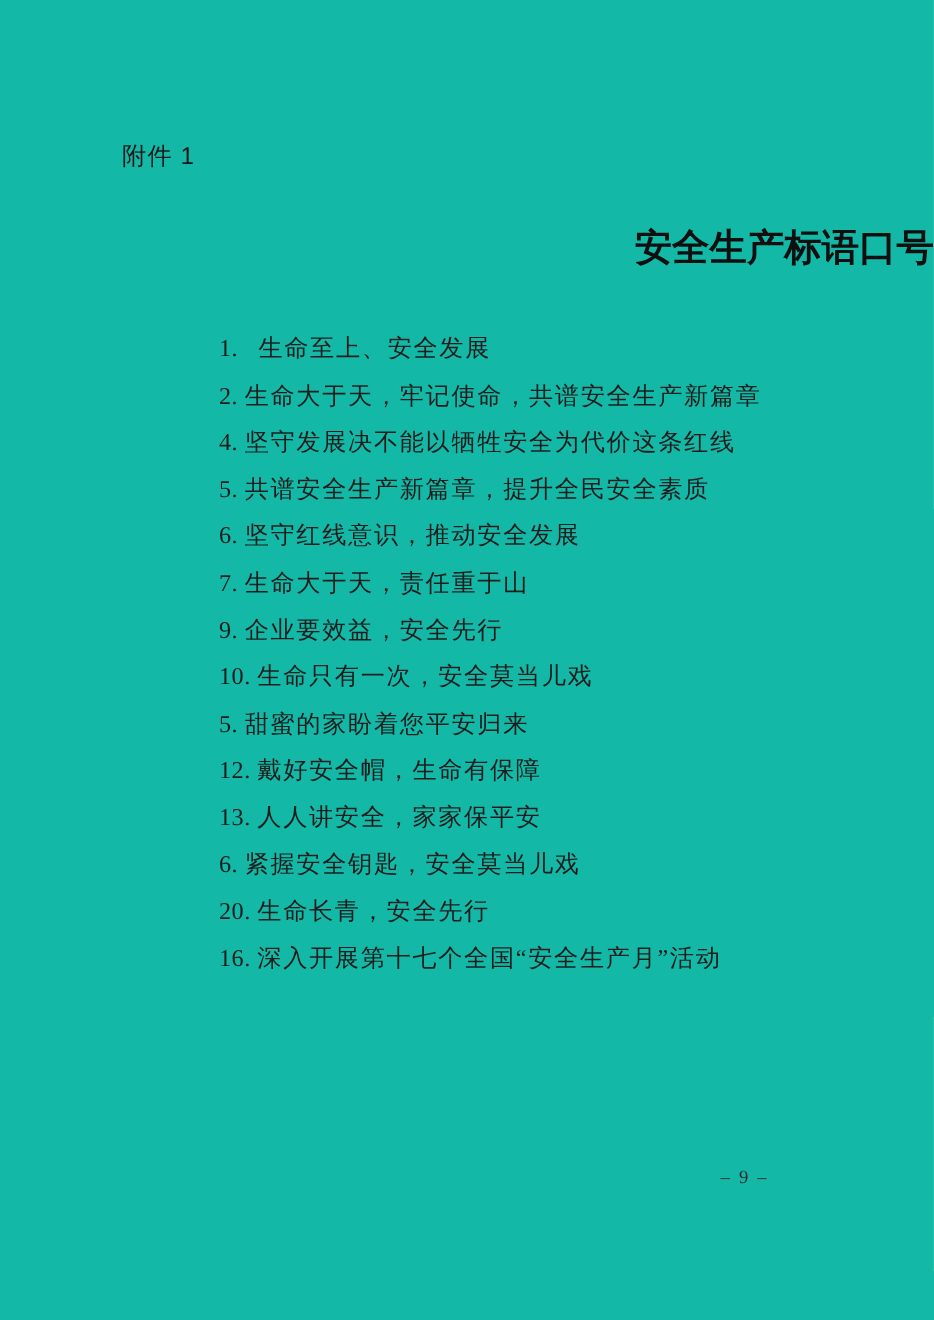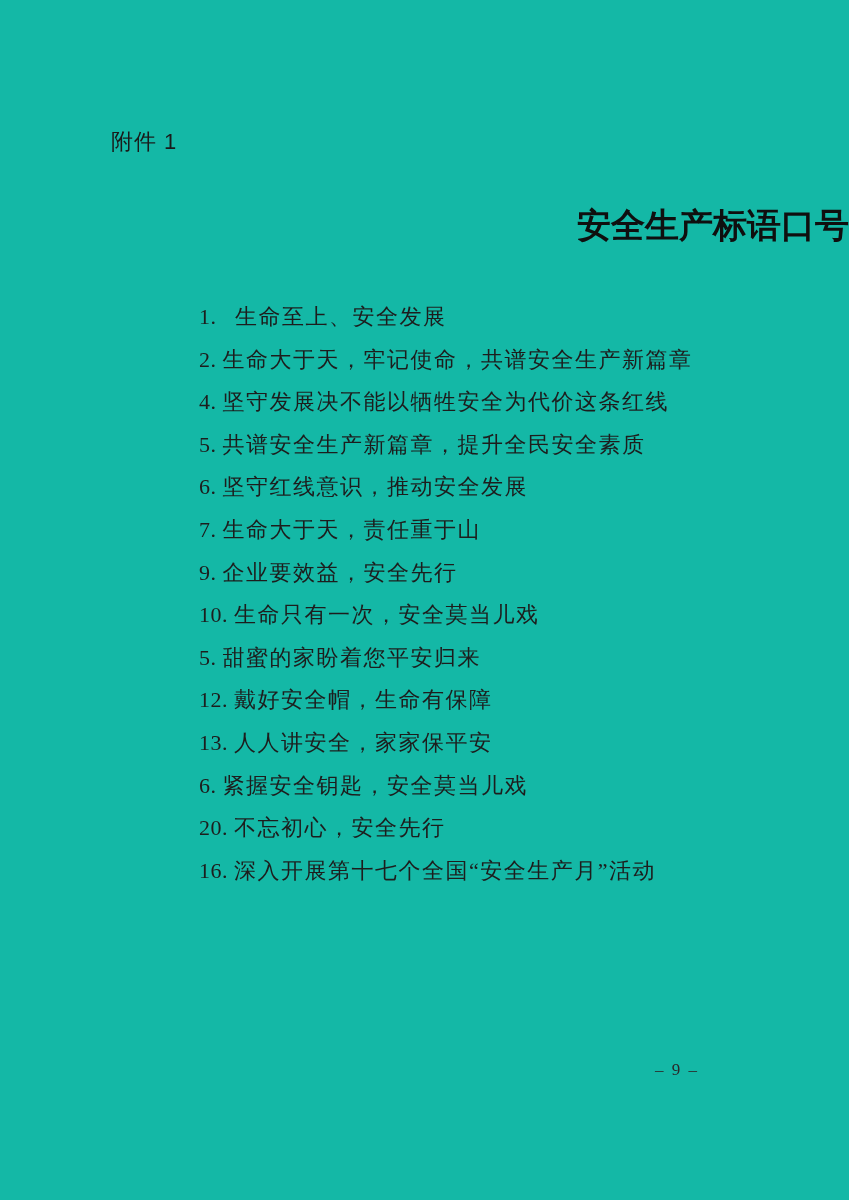--- a/index.html
+++ b/index.html
@@ -84,19 +84,19 @@
       <div class="slogan-line"><span class="num">4.</span><span> 坚守发展决不能以牺牲安全为代价这条红线</span></div>
       <div class="slogan-line"><span class="num">5.</span><span> 共谱安全生产新篇章，提升全民安全素质</span></div>
       <div class="slogan-line"><span class="num">6.</span><span> 坚守红线意识，推动安全发展</span></div>
       <div class="slogan-line"><span class="num">7.</span><span> 生命大于天，责任重于山</span></div>
       <div class="slogan-line"><span class="num">9.</span><span> 企业要效益，安全先行</span></div>
       <div class="slogan-line"><span class="num">10.</span><span> 生命只有一次，安全莫当儿戏</span></div>
       <div class="slogan-line"><span class="num">5.</span><span> 甜蜜的家盼着您平安归来</span></div>
       <div class="slogan-line"><span class="num">12.</span><span> 戴好安全帽，生命有保障</span></div>
       <div class="slogan-line"><span class="num">13.</span><span> 人人讲安全，家家保平安</span></div>
       <div class="slogan-line"><span class="num">6.</span><span> 紧握安全钥匙，安全莫当儿戏</span></div>
-      <div class="slogan-line"><span class="num">20.</span><span> 不忘初心，安全先行</span></div>
+      <div class="slogan-line"><span class="num">20.</span><span> 生命长青，安全先行</span></div>
       <div class="slogan-line"><span class="num">16.</span><span> 深入开展第十七个全国“安全生产月”活动</span></div>
     </div>
 
   <div class="page-number">– 9 –</div>
 
 </div>
 
 </body></html>

